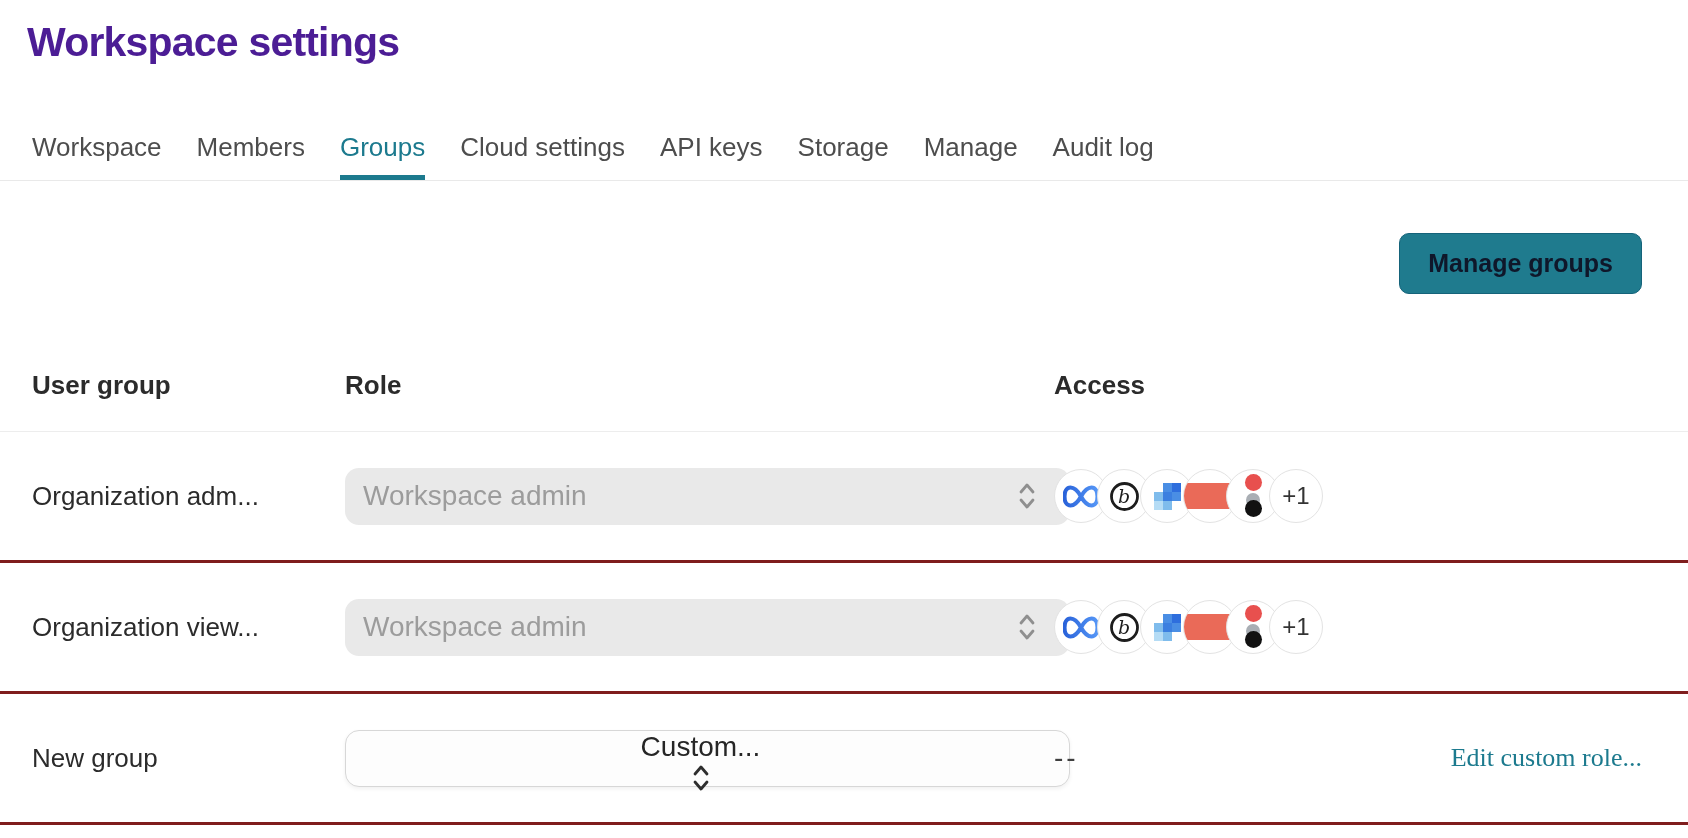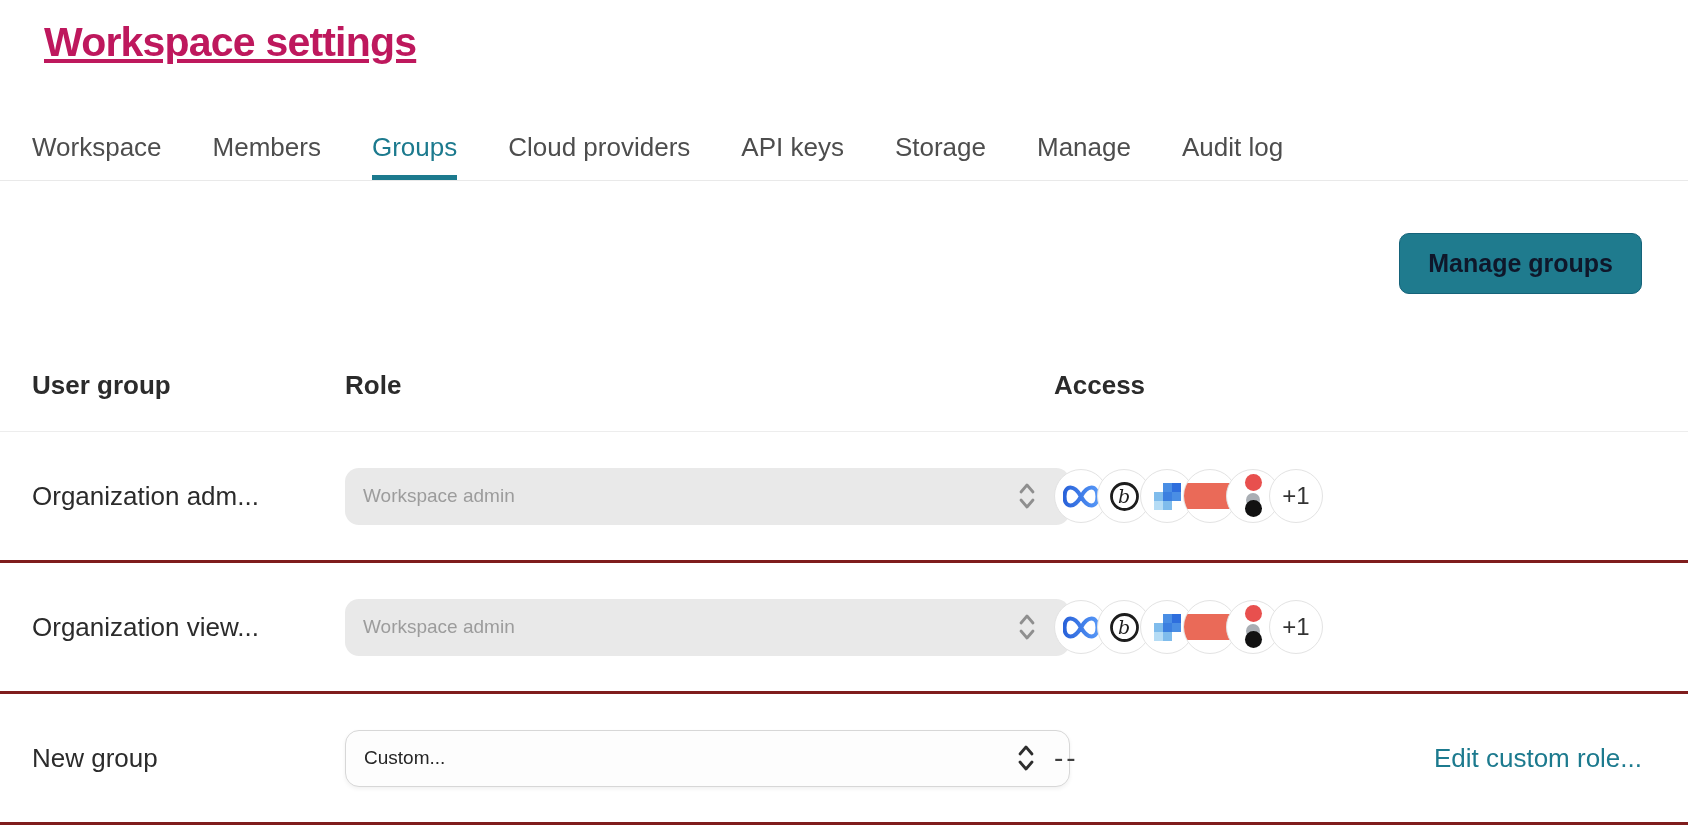--- a/index.html
+++ b/index.html
@@ -8,33 +8,32 @@
     width: 1688px; height: 838px;
     background: #ffffff;
     font-family: "Liberation Sans", sans-serif;
     color: #262626;
     overflow: hidden;
   }
 
   
   .page-title {
     margin: 18px 0 0;
-    padding: 0 44px;
+    padding: 0 27px;
     font-size: 41px;
     font-weight: 700;
     letter-spacing: -0.8px;
-    color: #be185d;
+    color: #4c1d95;
     line-height: 1.18;
-    text-decoration: underline;
   }
 
   
   .tabs {
     display: flex;
-    gap: 51px;
+    gap: 35px;
     margin-top: 66px;
     padding: 0 32px;
     border-bottom: 1px solid #e9e9e9;
     font-size: 26px;
     color: #4d4d4d;
   }
   .tab { padding-bottom: 17px; cursor: pointer; white-space: nowrap; }
   .tab.active {
     color: #1c7a8e;
     padding-bottom: 0;
@@ -73,37 +72,38 @@
     align-items: center;
     height: 131px;
     padding: 0 46px 0 32px;
     border-bottom: 3px solid #7f1d1d;
     font-size: 26px;
     color: #2b2b2b;
   }
   .c1 { width: 313px; flex-shrink: 0; }
   .c2 { width: 709px; flex-shrink: 0; }
   .c3 { width: 330px; flex-shrink: 0; display: flex; align-items: center; }
-  .c4 { flex: 1; display: flex; justify-content: flex-end; }
+  .c4 { flex: 1; display: flex; justify-content: flex-end; font-family: Liberation Serif, serif; }
 
   
   .select {
     width: 725px; height: 57px;
     border-radius: 14px;
     display: flex; align-items: center; justify-content: space-between;
     padding: 0 32px 0 18px;
-    font-size: 19px;
+    font-size: 28px;
   }
   .select-disabled { background: #e9e9e9; color: #9c9c9c; }
   .select-enabled {
     background: #fdfdfd;
     border: 1px solid #d7d7d7;
     color: #262626;
     box-shadow: 0 2px 4px rgba(0,0,0,0.06);
     cursor: pointer;
+    flex-direction: column;
   }
   .chev { flex-shrink: 0; }
   .select-disabled .chev path { stroke: #8f8f8f; }
   .select-enabled .chev path { stroke: #2e2e2e; }
 
   
   .avatars { display: flex; align-items: center; }
   .av {
     position: relative;
     width: 54px; height: 54px;
@@ -156,21 +156,21 @@
 </svg>
 
 <div class="page">
 
   <h1 class="page-title">Workspace settings</h1>
 
   <nav class="tabs">
     <div class="tab">Workspace</div>
     <div class="tab">Members</div>
     <div class="tab active">Groups</div>
-    <div class="tab">Cloud providers</div>
+    <div class="tab">Cloud settings</div>
     <div class="tab">API keys</div>
     <div class="tab">Storage</div>
     <div class="tab">Manage</div>
     <div class="tab">Audit log</div>
   </nav>
 
   <div class="toolbar">
     <button class="btn-primary">Manage groups</button>
   </div>
 

